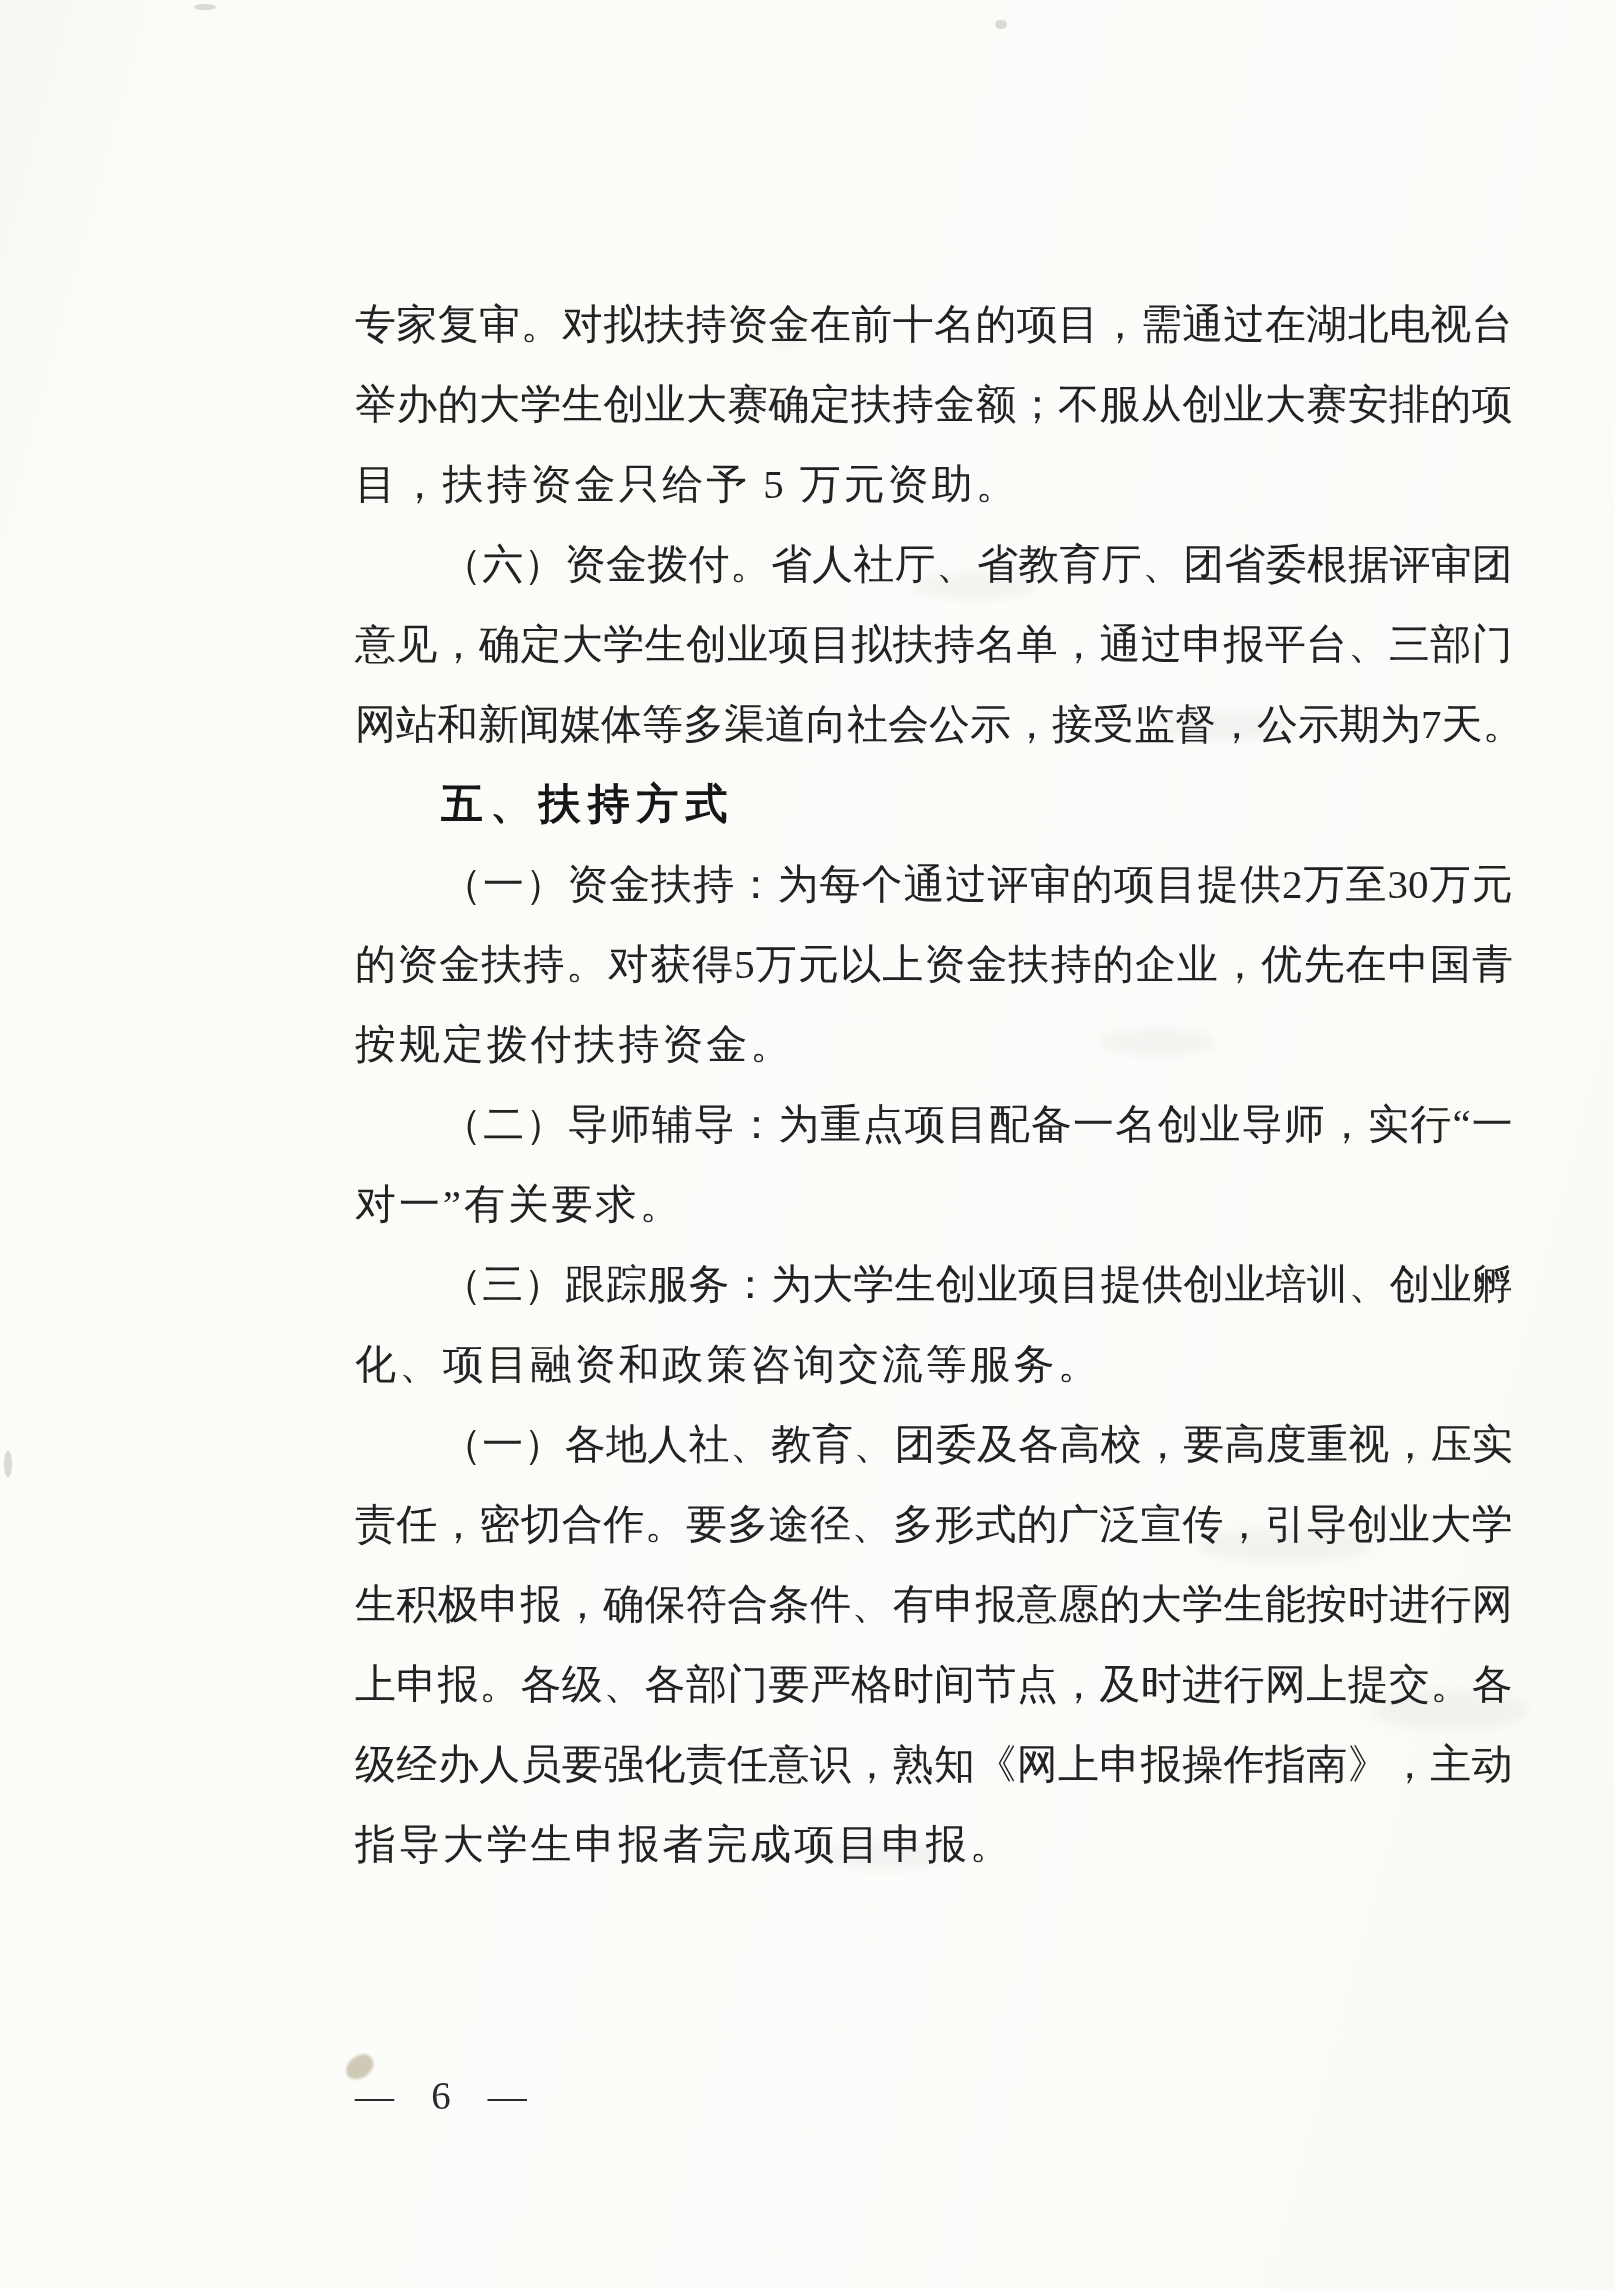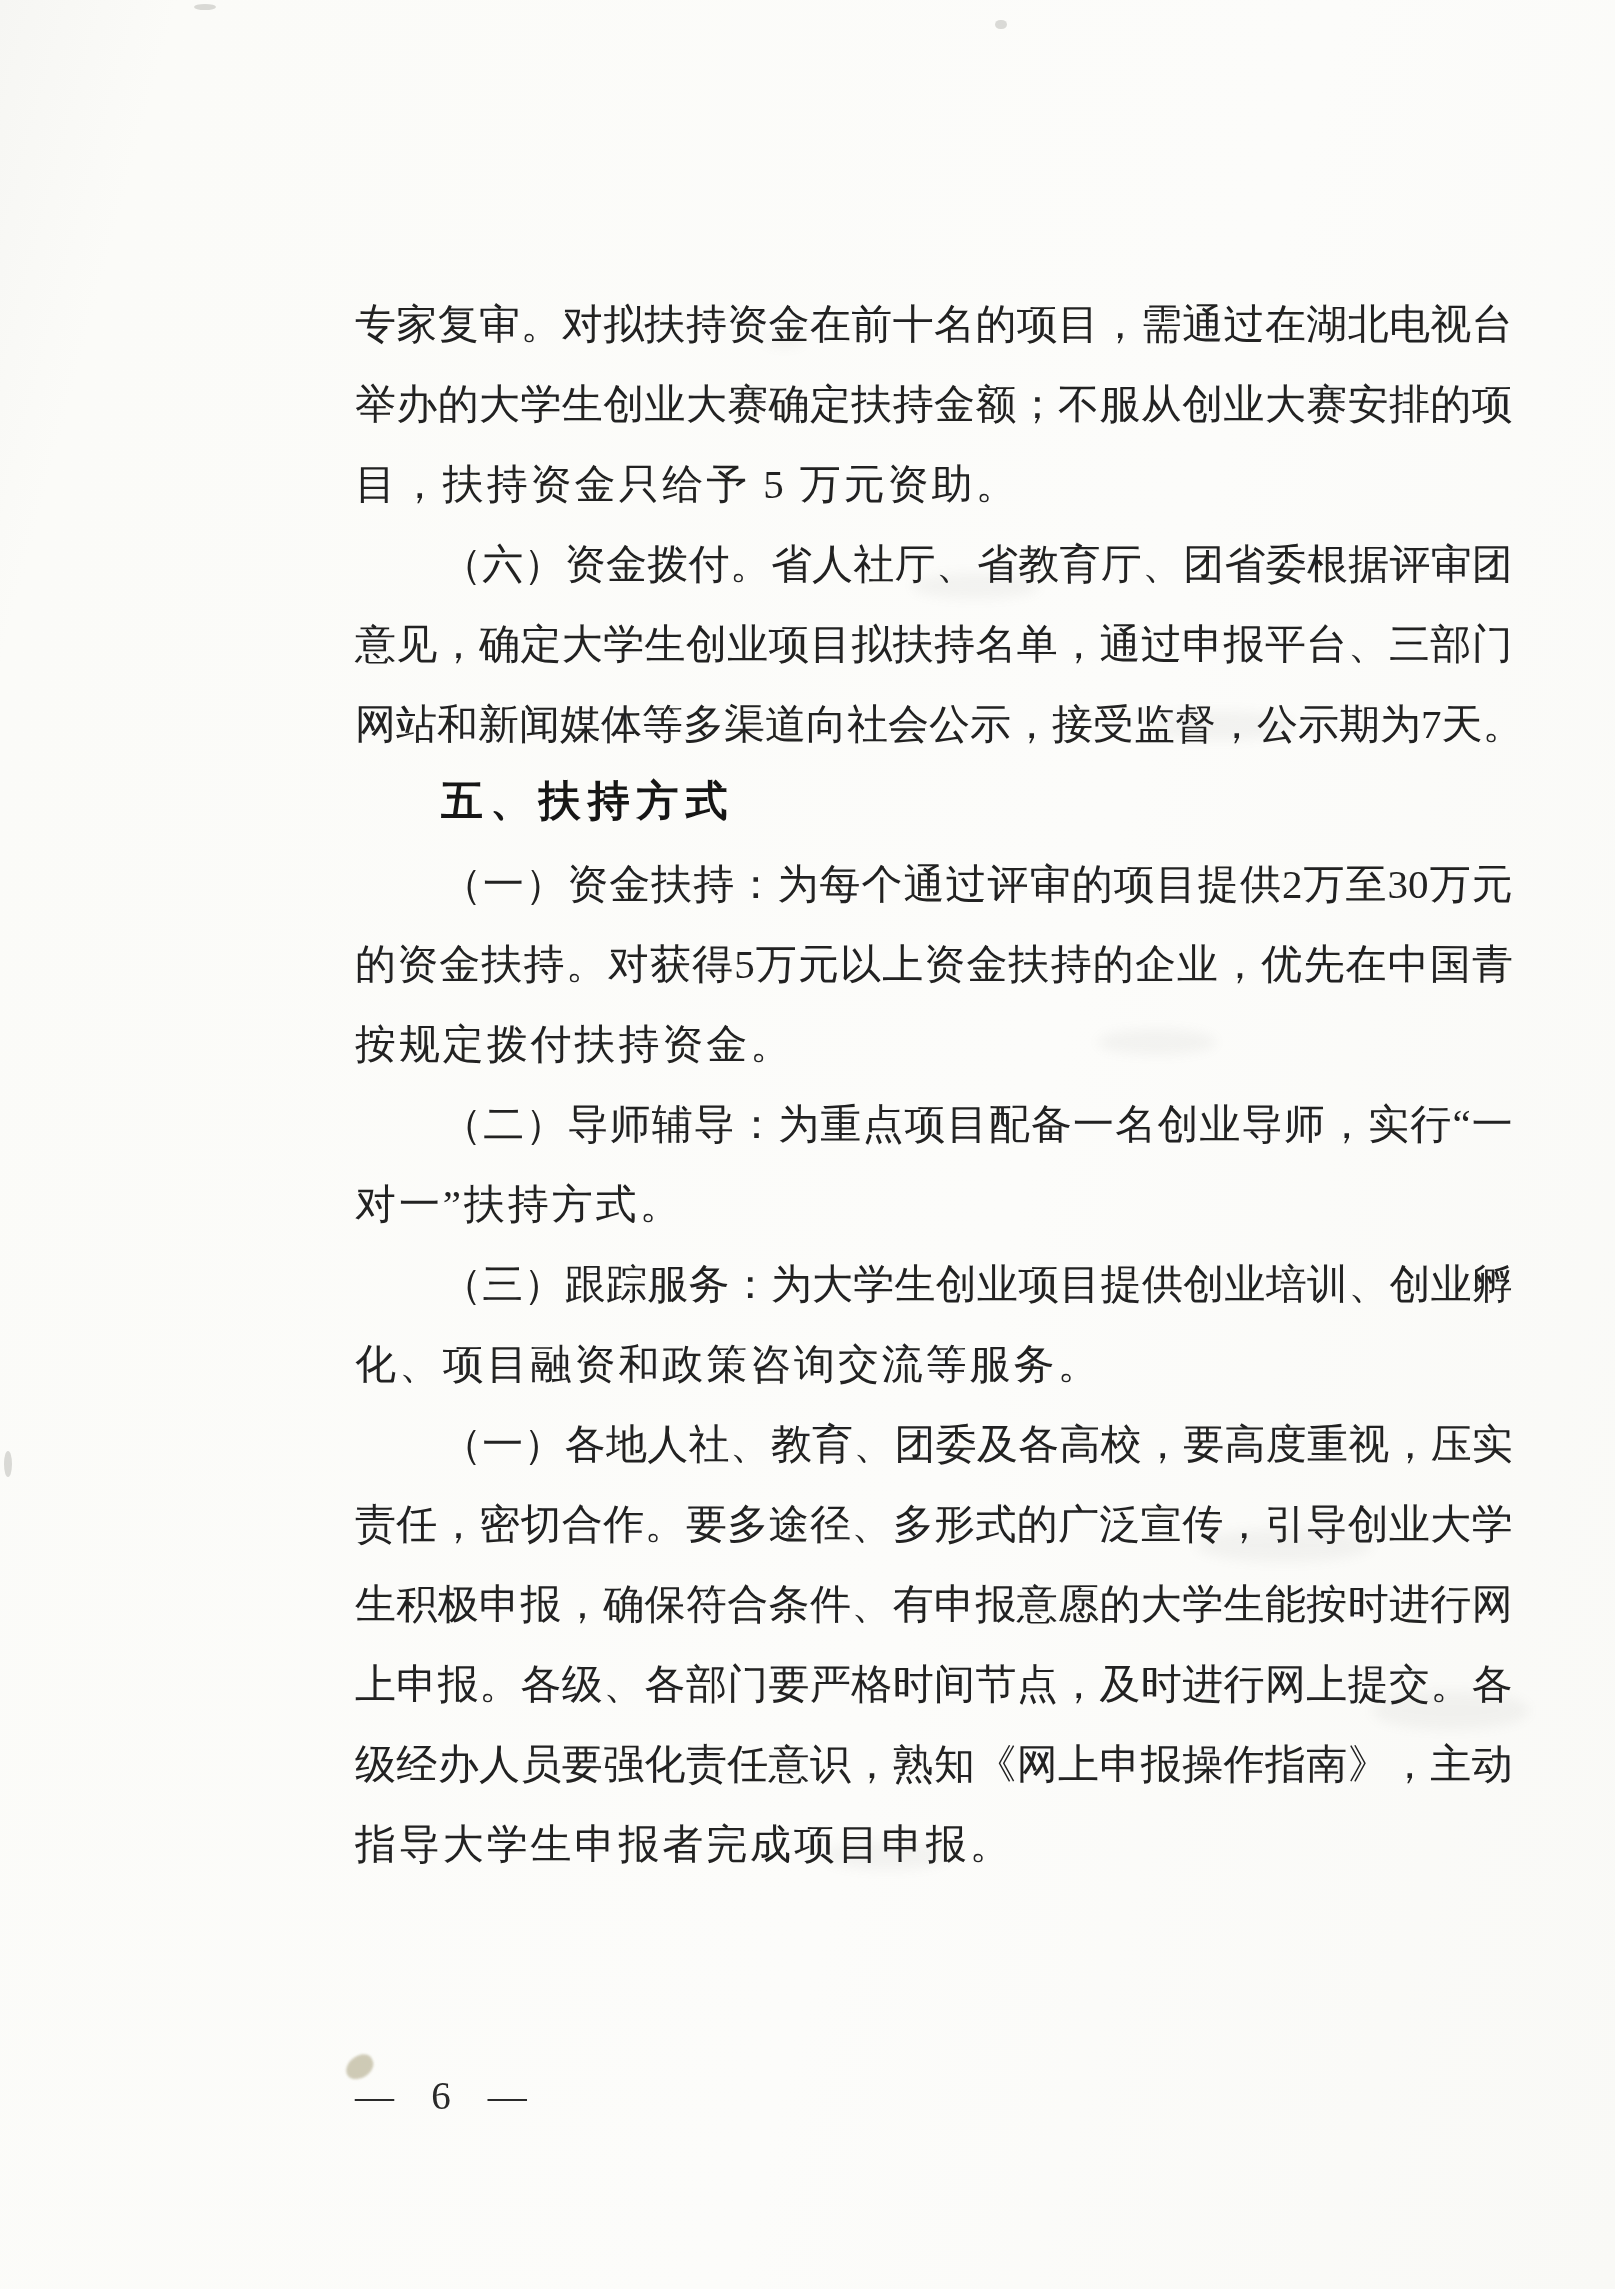--- a/index.html
+++ b/index.html
@@ -32,21 +32,21 @@
   .line.endline {
     display: block;
     line-height: 80px;
     letter-spacing: 2.9px;
     white-space: nowrap;
   }
   .line.indent { padding-left: 86px; }
   .line.heading {
     display: block;
     line-height: 80px;
-    font-family: Liberation Mono, monospace;
+    font-family: Liberation Sans, sans-serif;
     font-weight: 700;
     font-size: 42px;
     letter-spacing: 6.9px;
     color: #161616;
   }
   .page-footer {
     position: absolute;
     left: 355px;
     top: 2064px;
     height: 63px;
@@ -332,21 +332,21 @@
         <span>创</span>
         <span>业</span>
         <span>导</span>
         <span>师</span>
         <span>，</span>
         <span>实</span>
         <span>行</span>
         <span>“</span>
         <span>一</span>
       </div>
-      <div class="line endline">对一”扶持方式。</div>
+      <div class="line endline">对一”有关要求。</div>
       <div class="line justify indent">
         <span>（</span>
         <span>三</span>
         <span>）</span>
         <span>跟</span>
         <span>踪</span>
         <span>服</span>
         <span>务</span>
         <span>：</span>
         <span>为</span>

